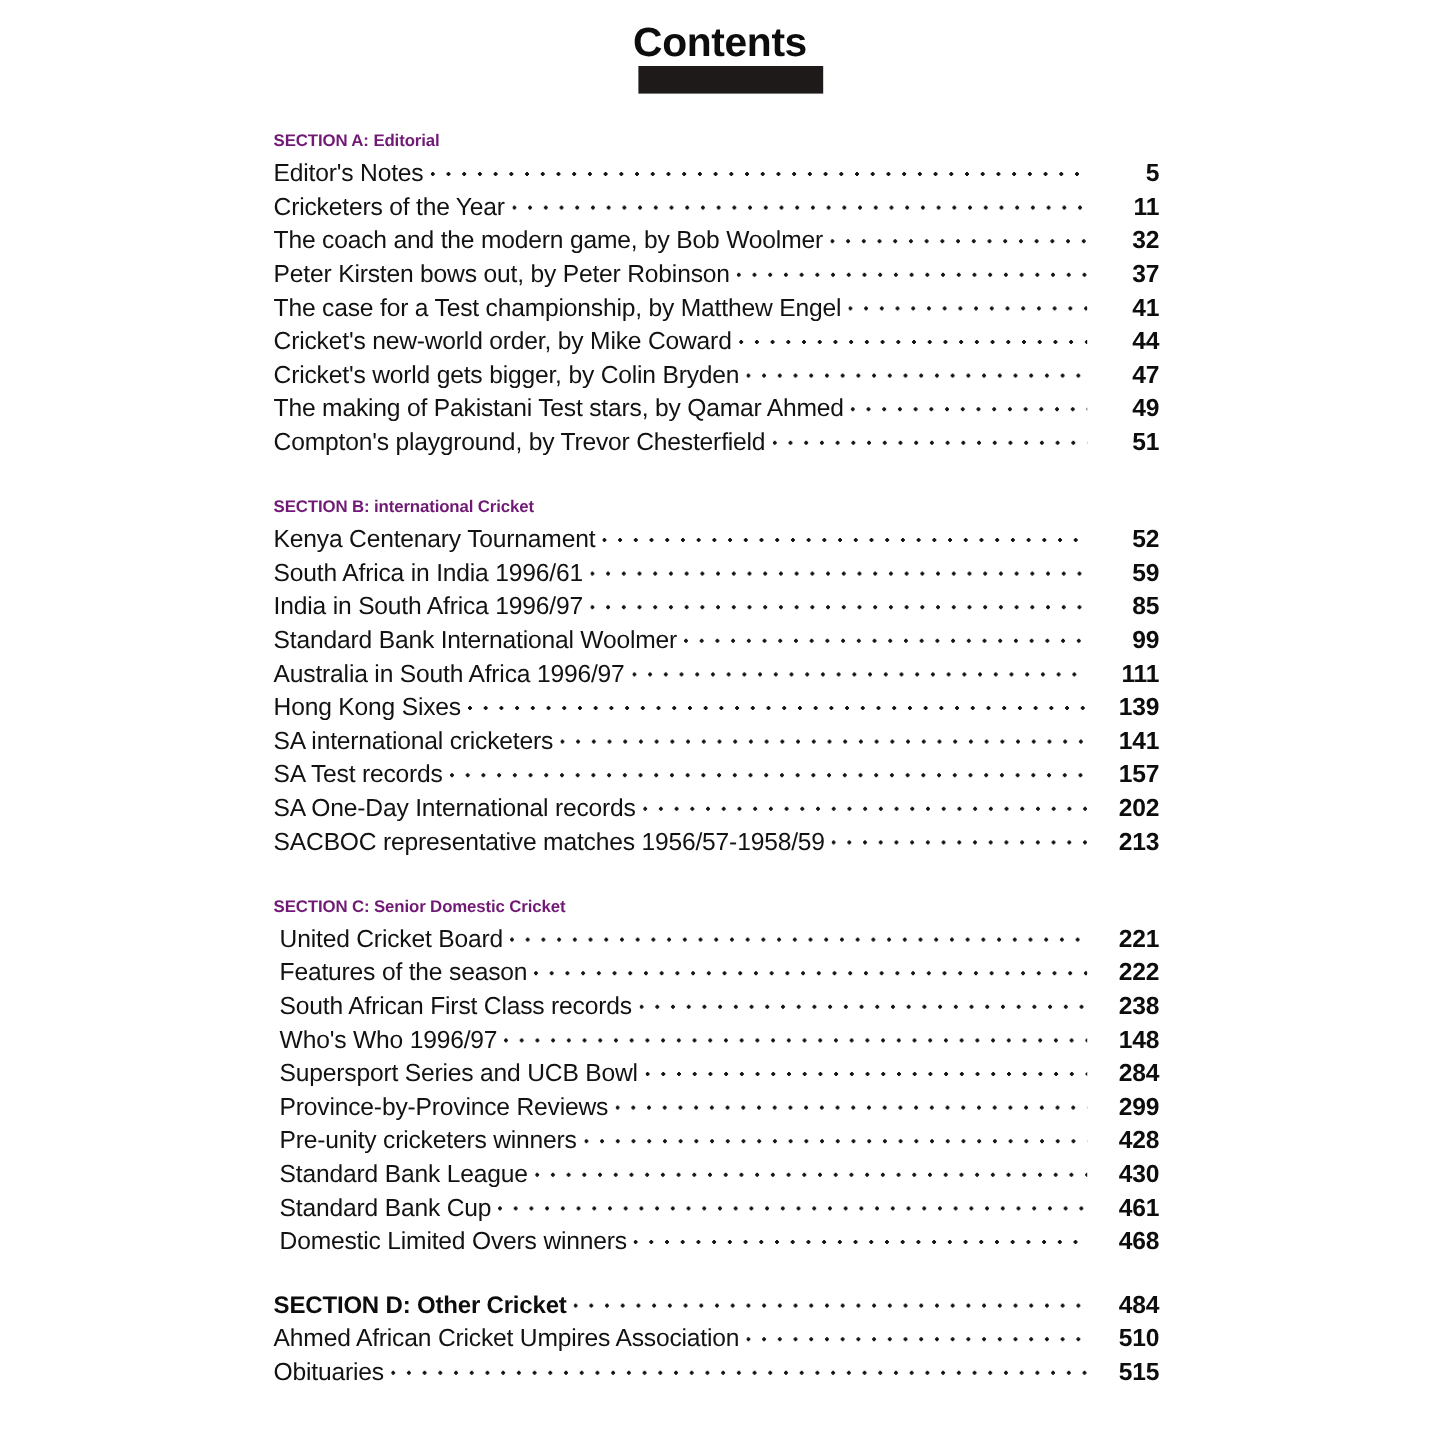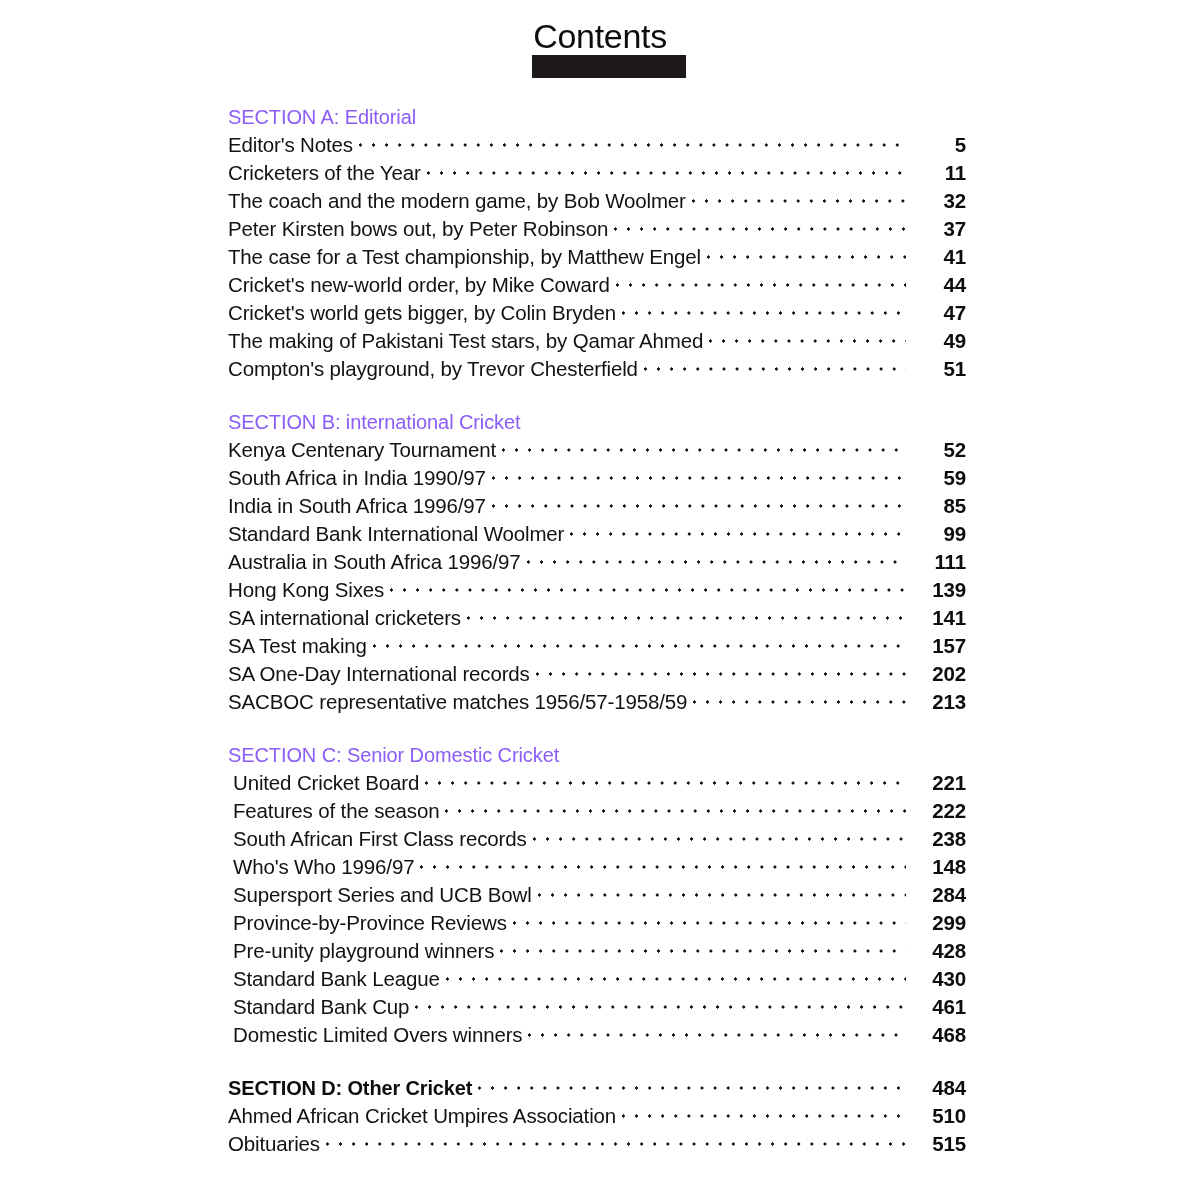--- a/index.html
+++ b/index.html
@@ -20,21 +20,21 @@
   
   .title-block {
     position: absolute;
     left: 0;
     top: 16px;
     width: 1200px;
     text-align: center;
   }
   .doc-title {
     font-size: 34px;
-    font-weight: normal;
+    font-weight: bold;
     letter-spacing: -0.3px;
     line-height: 40px;
     color: #0d0d0d;
   }
   .title-bar {
     position: absolute;
     left: 532px;
     top: 55px;
     width: 154px;
     height: 23px;
@@ -50,25 +50,25 @@
   }
 
   .section {
     margin-bottom: 0;
   }
   .section + .section {
     margin-top: 25px;
   }
 
   .section-heading {
-    font-size: 20px;
-    font-weight: normal;
+    font-size: 14px;
+    font-weight: bold;
     line-height: 28px;
     letter-spacing: -0.1px;
-    color: #8b5cf6;
+    color: #701a75;
     white-space: nowrap;
   }
 
   
   .entry {
     display: flex;
     align-items: baseline;
     line-height: 28px;
     font-size: 20.5px;
     letter-spacing: -0.15px;
@@ -167,21 +167,21 @@
         </div>
       </div>
       <div class="section">
         <div class="section-heading">SECTION B: international Cricket</div>
         <div class="entry">
           <span class="entry-label">Kenya Centenary Tournament</span>
           <span class="leader"></span>
           <span class="entry-page">52</span>
         </div>
         <div class="entry">
-          <span class="entry-label">South Africa in India 1990/97</span>
+          <span class="entry-label">South Africa in India 1996/61</span>
           <span class="leader"></span>
           <span class="entry-page">59</span>
         </div>
         <div class="entry">
           <span class="entry-label">India in South Africa 1996/97</span>
           <span class="leader"></span>
           <span class="entry-page">85</span>
         </div>
         <div class="entry">
           <span class="entry-label">Standard Bank International Woolmer</span>
@@ -197,21 +197,21 @@
           <span class="entry-label">Hong Kong Sixes</span>
           <span class="leader"></span>
           <span class="entry-page">139</span>
         </div>
         <div class="entry">
           <span class="entry-label">SA international cricketers</span>
           <span class="leader"></span>
           <span class="entry-page">141</span>
         </div>
         <div class="entry">
-          <span class="entry-label">SA Test making</span>
+          <span class="entry-label">SA Test records</span>
           <span class="leader"></span>
           <span class="entry-page">157</span>
         </div>
         <div class="entry">
           <span class="entry-label">SA One-Day International records</span>
           <span class="leader"></span>
           <span class="entry-page">202</span>
         </div>
         <div class="entry">
           <span class="entry-label">SACBOC representative matches 1956/57-1958/59</span>
@@ -245,21 +245,21 @@
           <span class="entry-label">Supersport Series and UCB Bowl</span>
           <span class="leader"></span>
           <span class="entry-page">284</span>
         </div>
         <div class="entry indent">
           <span class="entry-label">Province-by-Province Reviews</span>
           <span class="leader"></span>
           <span class="entry-page">299</span>
         </div>
         <div class="entry indent">
-          <span class="entry-label">Pre-unity playground winners</span>
+          <span class="entry-label">Pre-unity cricketers winners</span>
           <span class="leader"></span>
           <span class="entry-page">428</span>
         </div>
         <div class="entry indent">
           <span class="entry-label">Standard Bank League</span>
           <span class="leader"></span>
           <span class="entry-page">430</span>
         </div>
         <div class="entry indent">
           <span class="entry-label">Standard Bank Cup</span>

